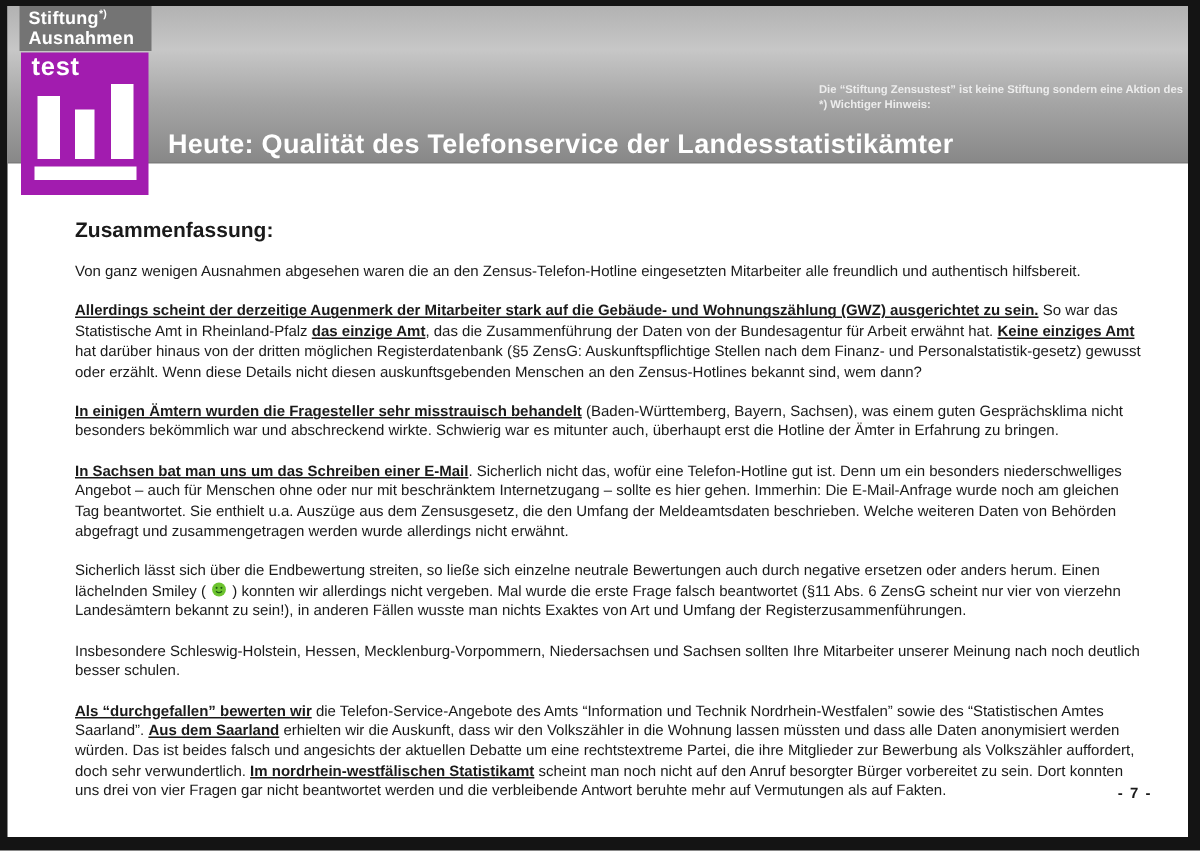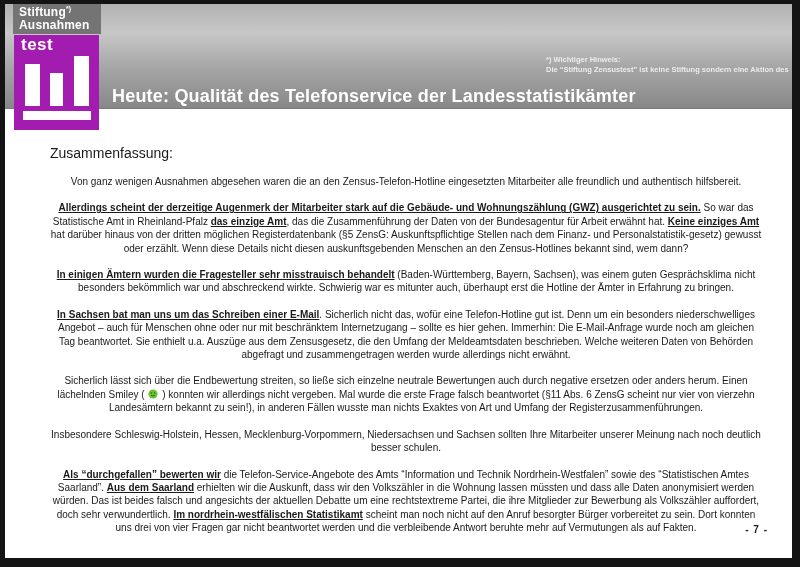--- a/index.html
+++ b/index.html
@@ -47,39 +47,39 @@
   .bar{position:absolute;background:#ffffff;}
   .bar-left{left:11px;top:29px;width:15px;height:42px;}
   .bar-mid{left:36px;top:38px;width:13px;height:33px;}
   .bar-right{left:60px;top:21px;width:15px;height:50px;}
   .bar-bottom{left:9px;top:76px;width:68px;height:9px;}
   
   .content{
     position:absolute;left:45px;top:141px;width:712px;
     color:#1a1a1a;
   }
-  h1.heading{font-size:14px;margin:0 0 14px 0;font-weight:normal;}
-  p.para{font-size:10px;line-height:13.4px;margin:0 0 13px 0;text-align:center;}
+  h1.heading{font-size:14px;margin:0 0 14px 0;font-weight:bold;}
+  p.para{font-size:10px;line-height:13.4px;margin:0 0 13px 0;}
   p.para b{font-weight:bold;text-decoration:underline;}
   .smiley{display:inline-block;width:10px;height:10px;vertical-align:-1px;margin:0 1px;}
   .footer{
     position:absolute;right:24px;bottom:23px;
     font-size:10px;font-weight:bold;color:#1a1a1a;letter-spacing:1px;
   }
 </style>
 </head>
 <body>
 
 <div class="page">
 
   <div class="band">
     <span class="band-title">Heute: Qualität des Telefonservice der Landesstatistikämter</span>
     <div class="notice">
+      <div>Die “Stiftung Zensustest” ist keine Stiftung sondern eine Aktion des</div>
       <div>*) Wichtiger Hinweis:</div>
-      <div>Die “Stiftung Zensustest” ist keine Stiftung sondern eine Aktion des</div>
     </div>
   </div>
 
   <div class="brand-box">
     <div><span>Stiftung</span><sup>*)</sup></div>
     <div>Ausnahmen</div>
   </div>
 
   <div class="test-box">
     <span class="test-label">test</span>

